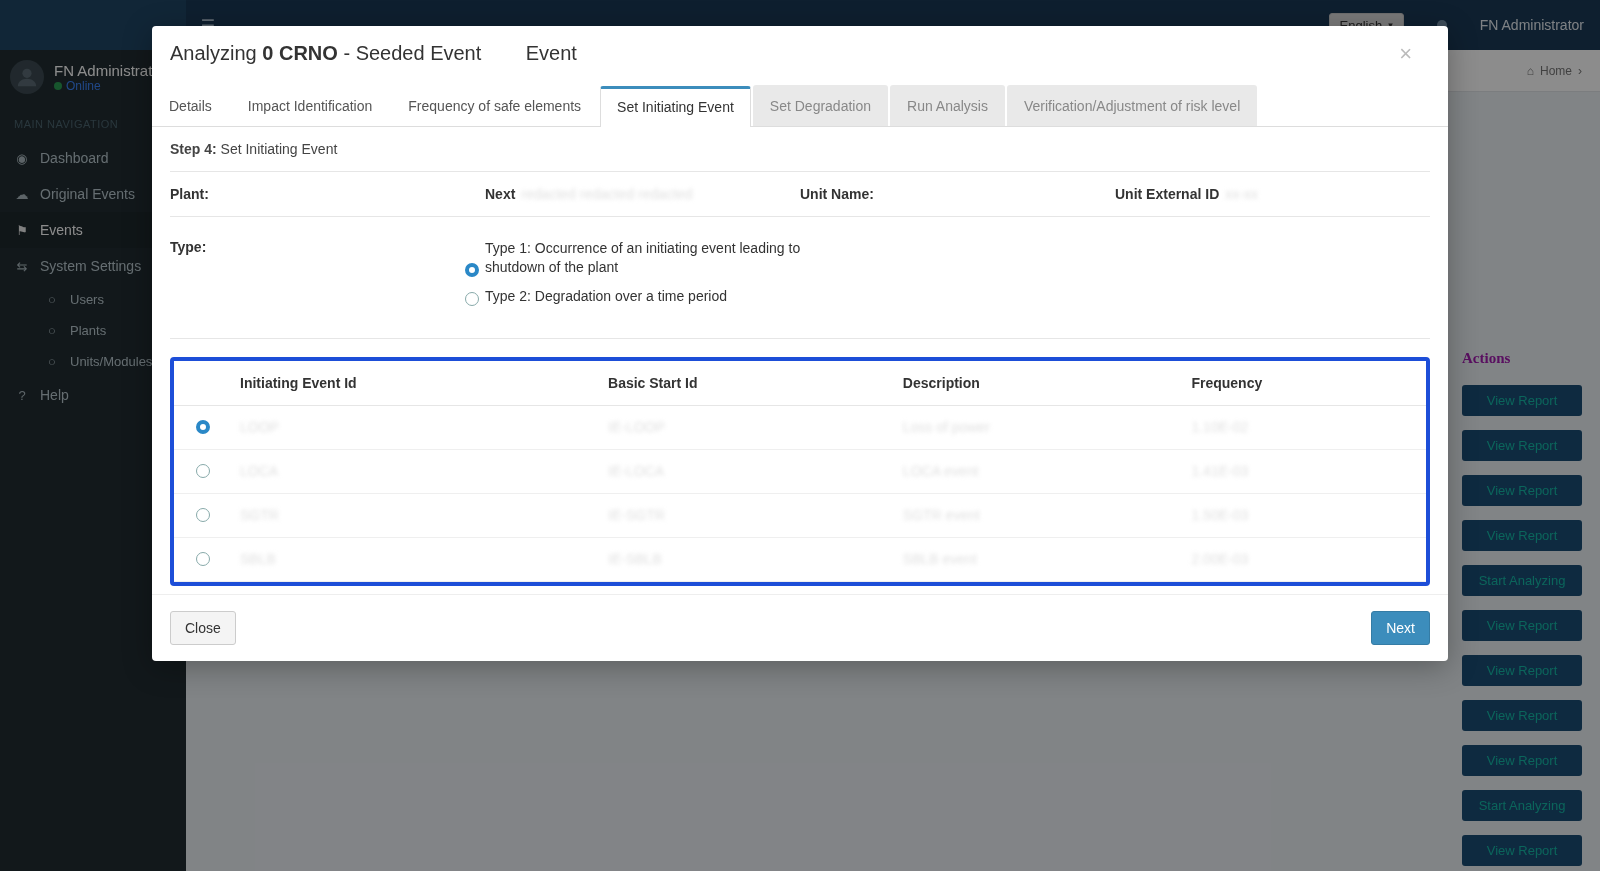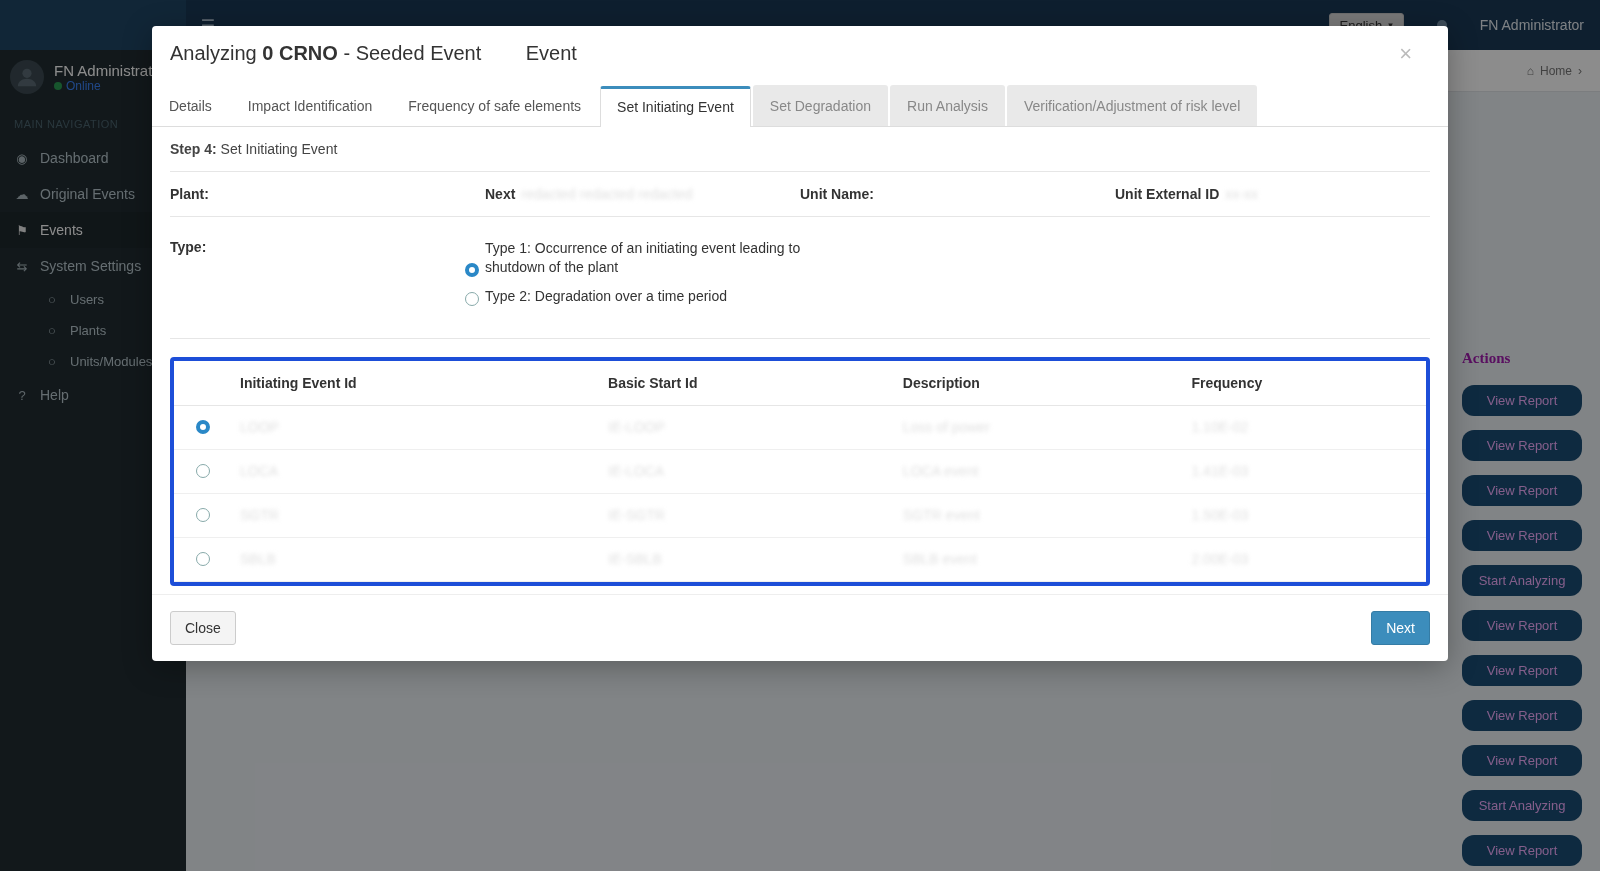--- a/index.html
+++ b/index.html
@@ -27,21 +27,21 @@
   .nav-item:hover,.nav-item.active{background:#1e282c;color:#fff;}
   .nav-sub{padding-left:30px;}
   .nav-sub .nav-item{padding:8px 14px;font-size:13px;}
   .nav-item .ico{width:16px;text-align:center;font-size:13px;opacity:.9;}
   
   .content{position:absolute;top:50px;left:186px;right:0;bottom:0;overflow:hidden;}
   .breadcrumb-bar{height:42px;background:#fff;display:flex;align-items:center;justify-content:flex-end;padding:0 18px;color:#777;font-size:12px;gap:6px;border-bottom:1px solid #e0e4e8;}
   .breadcrumb-bar .home-ico{font-size:12px;}
   .bg-actions-col{position:absolute;right:18px;top:300px;width:120px;}
   .bg-actions-head{font-weight:600;color:#a21caf;margin-bottom:18px;font-size:15px;font-family:Liberation Serif, serif;}
-  .btn-dark{background:#1b4e75;color:#f0abfc;border:none;border-radius:12px;padding:8px 14px;font-size:13px;cursor:pointer;display:block;width:100%;margin-bottom:14px;white-space:nowrap;}
+  .btn-dark{background:#1b4e75;color:#14b8a6;border:none;border-radius:3px;padding:8px 14px;font-size:13px;cursor:pointer;display:block;width:100%;margin-bottom:14px;white-space:nowrap;}
   
   .overlay{position:absolute;inset:0;background:rgba(0,0,0,.45);}
   .modal{position:absolute;left:152px;right:152px;top:26px;background:#fff;border-radius:4px;box-shadow:0 6px 30px rgba(0,0,0,.3);}
   .modal-header{padding:16px 36px 14px 18px;display:flex;align-items:center;justify-content:space-between;}
   .modal-title{font-size:20px;color:#333;font-weight:400;}
   .modal-title b{font-weight:700;}
   .modal-close{background:none;border:none;font-size:22px;color:#bbb;cursor:pointer;line-height:1;padding:0;}
   .tabs{display:flex;border-bottom:1px solid #ddd;padding:0 0;margin-top:6px;}
   .tab{padding:12px 16px;font-size:14px;color:#555;background:#fff;border:1px solid transparent;border-bottom:none;cursor:pointer;margin-right:2px;border-radius:3px 3px 0 0;}
   .tab.active{border-color:#3c8dbc #ddd #fff #ddd;border-top:3px solid #3c8dbc;padding-top:10px;color:#333;position:relative;top:1px;background:#fff;}

